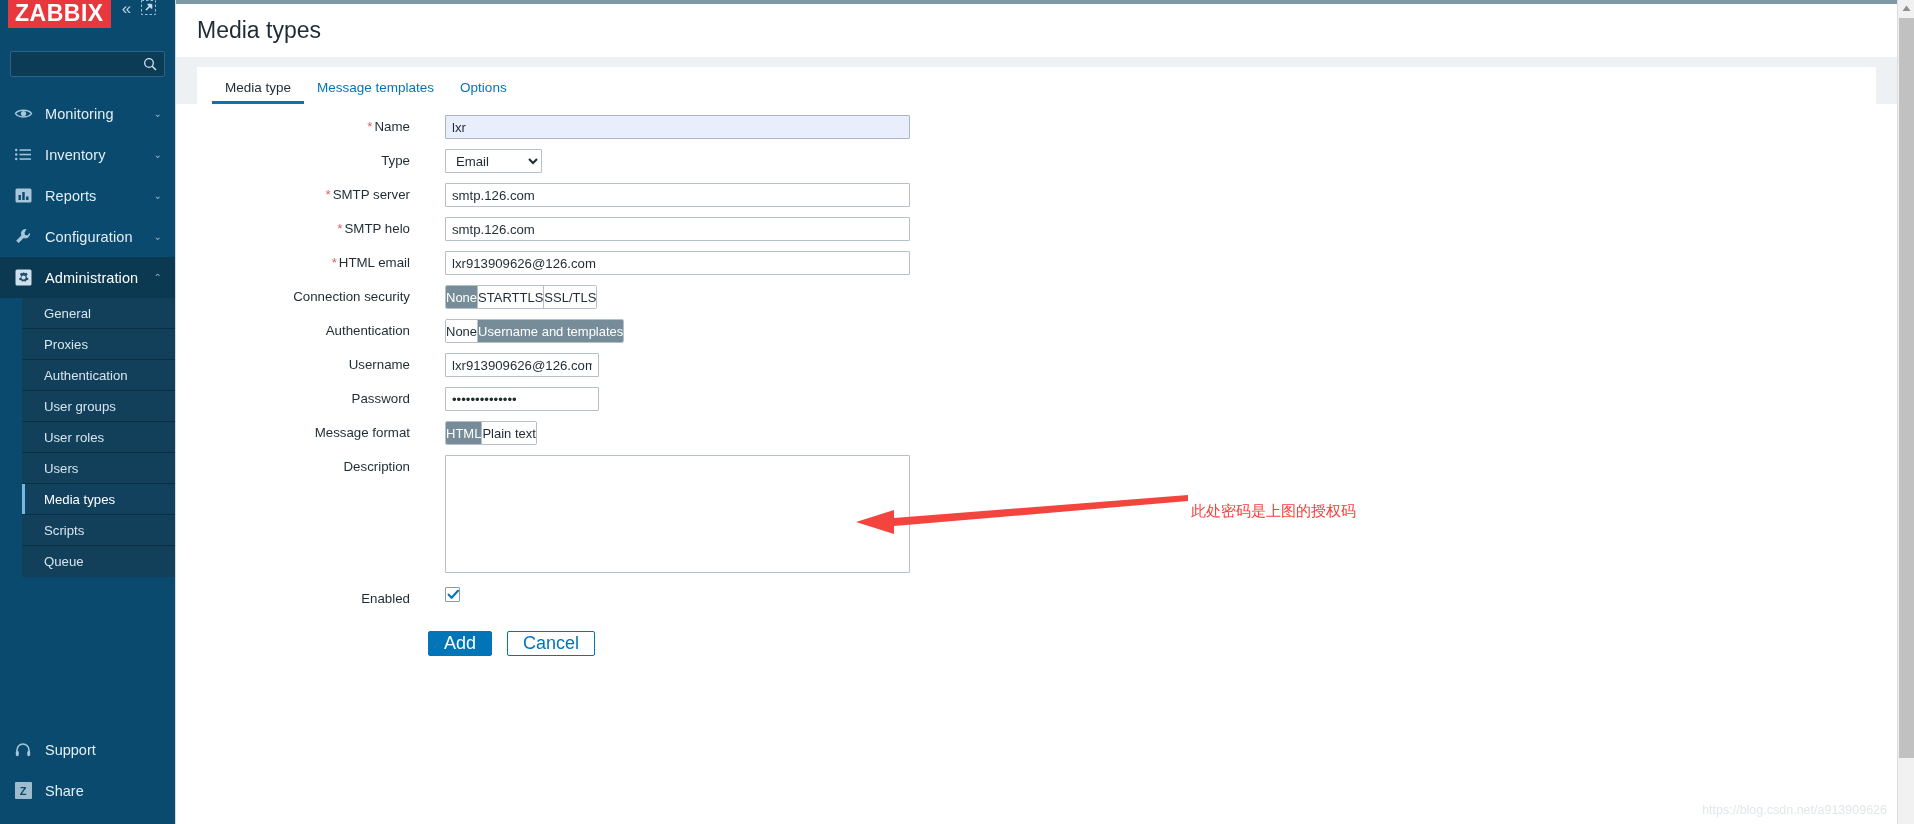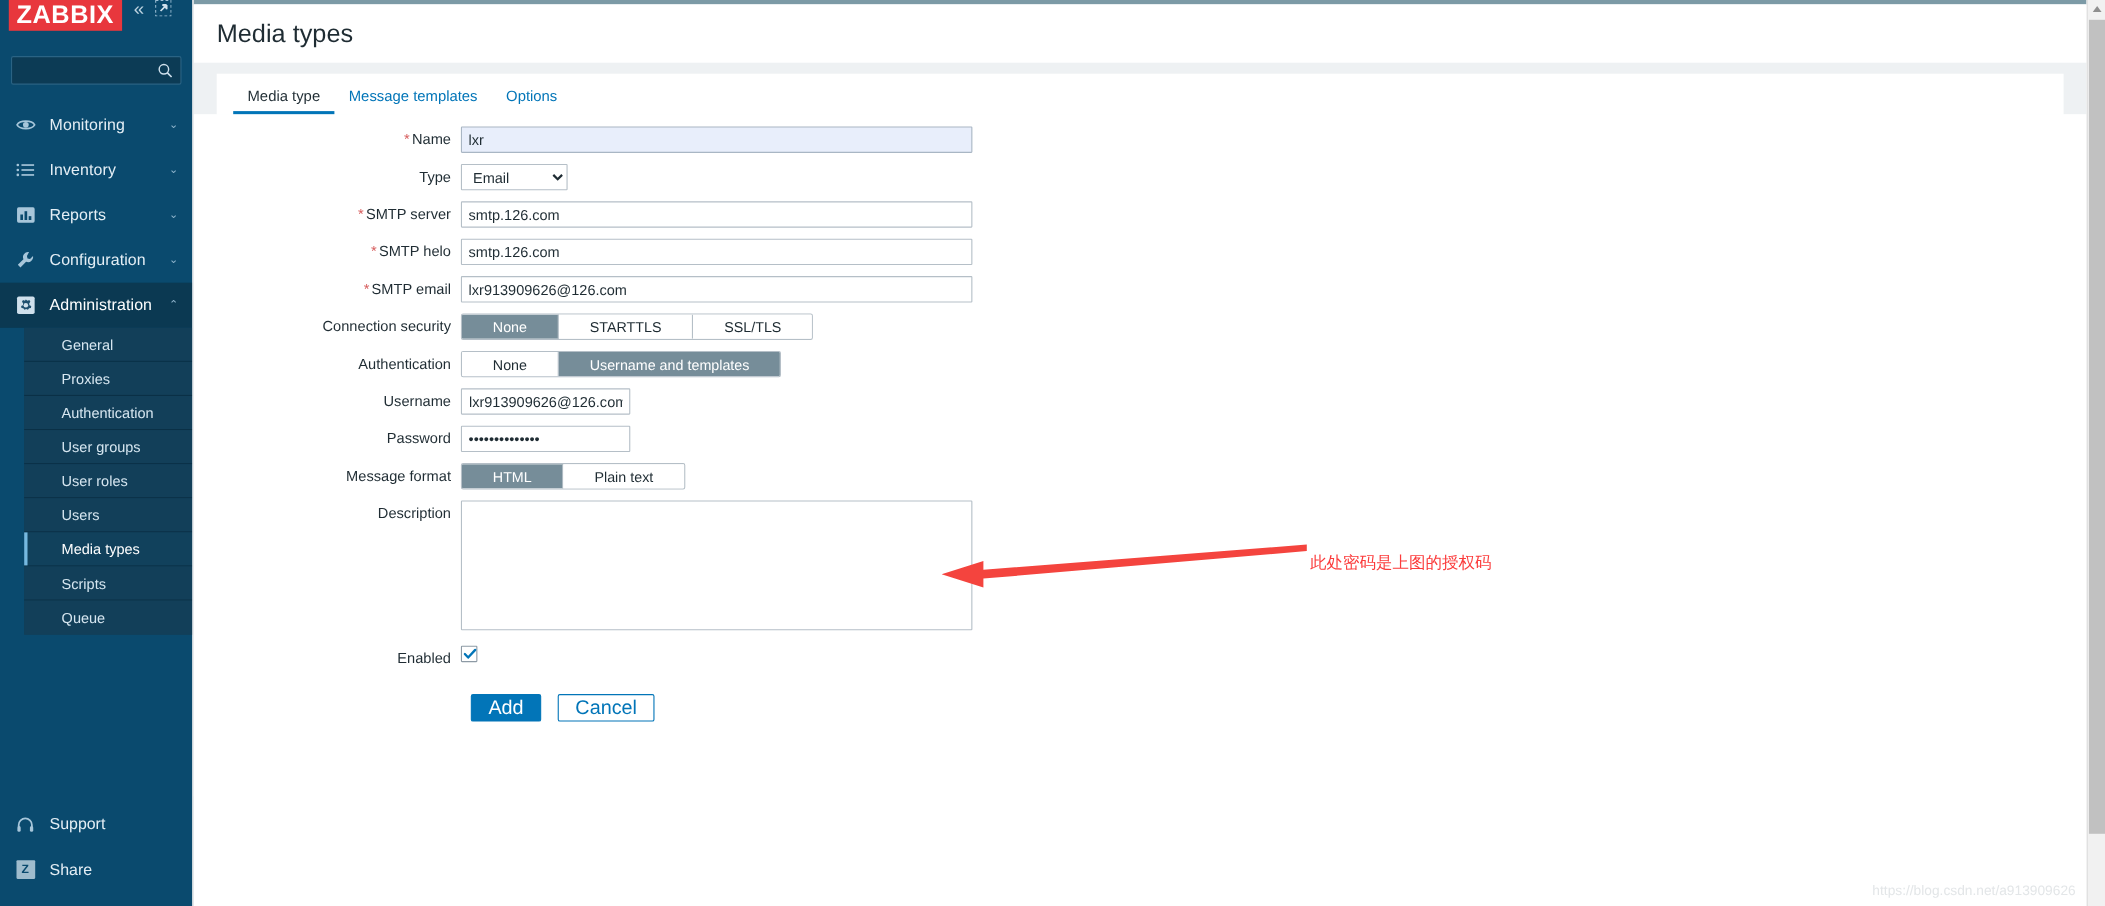--- a/index.html
+++ b/index.html
@@ -122,21 +122,21 @@
 
   .sb-sub {
     background: #11415c;
     margin-left: 22px;
     border-left: 0;
   }
   .sb-subitem {
     height: 31px;
     display: flex;
     align-items: center;
-    padding-left: 34px;
+    padding-left: 22px;
     font-size: 13.2px;
     color: #d6e6f0;
     border-bottom: 1px solid #0a3046;
     cursor: pointer;
     position: relative;
     background: #123f59;
   }
   .sb-subitem:last-child { border-bottom: none; }
   .sb-subitem.selected {
     background: #11415c;
@@ -250,20 +250,21 @@
     background: #ffffff;
     position: relative;
     padding-top: 11px;
     min-height: 620px;
   }
 
   .frow {
     display: flex;
     align-items: flex-start;
     margin-bottom: 10px;
+    gap: 26px;
   }
   .flabel {
     width: 222px;
     flex: 0 0 222px;
     text-align: right;
     padding-right: 9px;
     font-size: 13.3px;
     color: #1f2c33;
     line-height: 24px;
     white-space: nowrap;
@@ -317,21 +318,21 @@
     display: inline-flex;
     border: 1px solid #b5bfc7;
     border-radius: 2px;
     overflow: hidden;
     height: 24px;
   }
   .radio-group .rg-item {
     font-size: 13px;
     color: #1f2c33;
     background: #ffffff;
-    padding: 0 28px;
+    padding: 0 0;
     display: flex;
     align-items: center;
     cursor: pointer;
     border-right: 1px solid #b5bfc7;
     white-space: nowrap;
   }
   .radio-group .rg-item:last-child { border-right: none; }
   .radio-group .rg-item.on {
     background: #768d99;
     color: #ffffff;
@@ -629,21 +630,21 @@
           <div class="flabel">
             <span class="req">*</span><span>SMTP helo</span>
           </div>
           <div class="fctl">
             <input class="txt w-wide" type="text" value="smtp.126.com" style="">
           </div>
         </div>
 
         <div class="frow">
           <div class="flabel">
-            <span class="req">*</span><span>SMTP email</span>
+            <span class="req">*</span><span>HTML email</span>
           </div>
           <div class="fctl">
             <input class="txt w-wide" type="text" value="lxr913909626@126.com" style="">
           </div>
         </div>
 
         <div class="frow">
           <div class="flabel">Connection security</div>
           <div class="fctl">
             <div class="radio-group">

